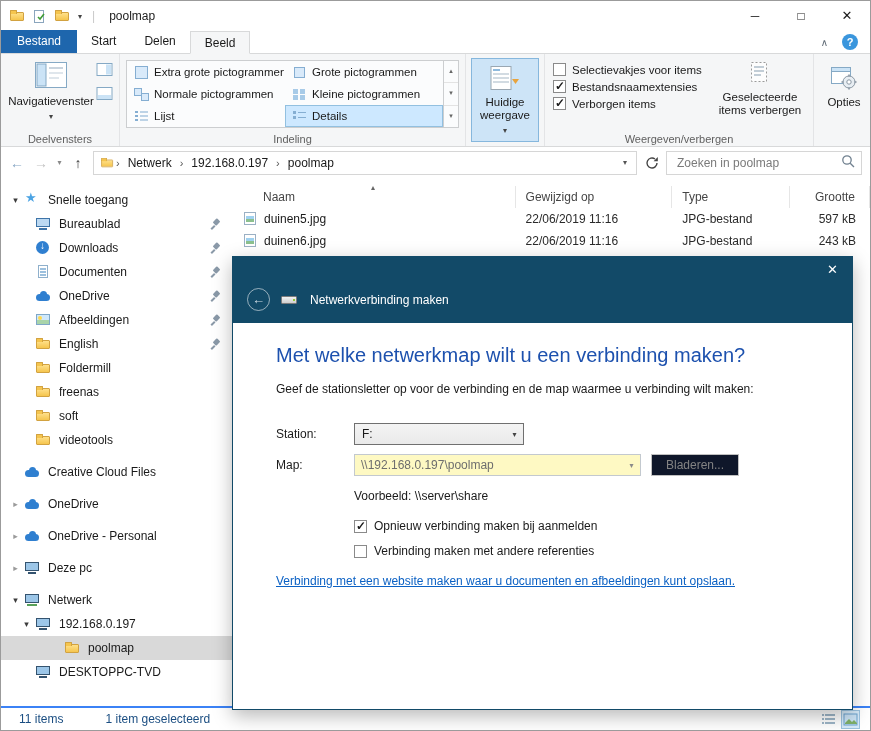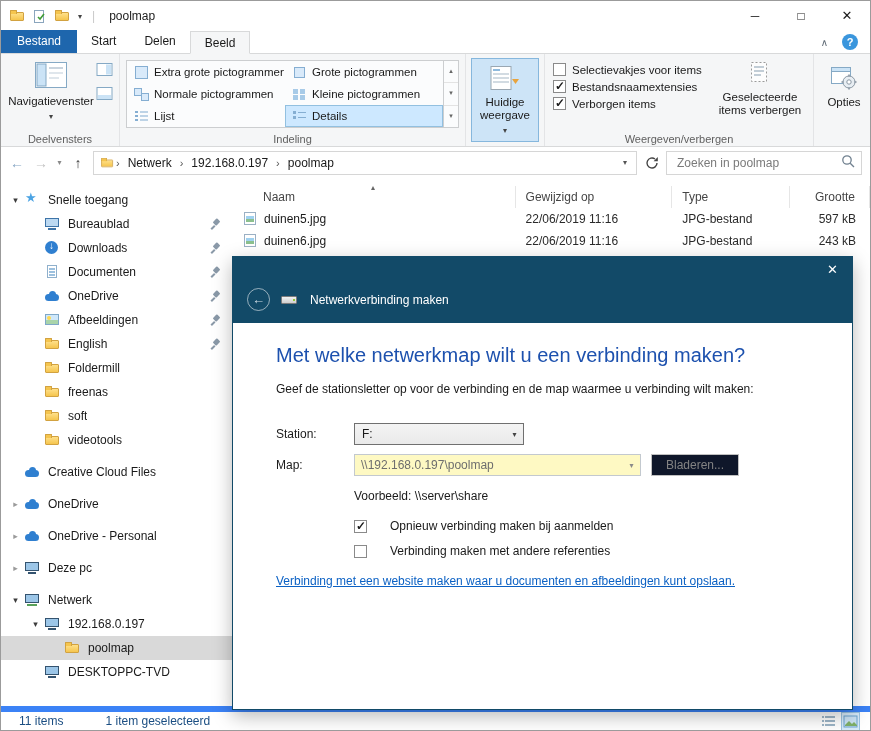--- a/index.html
+++ b/index.html
@@ -103,21 +103,21 @@
   .addr-dd{margin-left:auto;padding:0 9px;color:#555;font-size:8px}
   .refreshbtn{width:24px;text-align:center;flex:none;display:inline-flex;justify-content:center}
   .searchbox{width:196px;height:24px;border:1px solid #d6d6d6;display:flex;align-items:center;padding:0 6px 0 8px;margin-left:2px;flex:none}
   .searchbox input{border:none;outline:none;flex:1;min-width:0;font-family:"Liberation Sans",sans-serif;font-size:12px;color:#333;background:transparent}
   .searchbox input::placeholder{color:#7a7a7a}
 
   
   .main{position:relative;height:528px;background:#fff;overflow:hidden}
   .sidebar{position:absolute;left:0;top:0;bottom:0;width:232px;padding-top:10px;overflow:hidden}
   .si{height:24px;display:flex;align-items:center;cursor:default}
-  .si.l0{padding-left:6px}.si.l1{padding-left:26px}.si.l2{padding-left:46px}
+  .si.l0{padding-left:6px}.si.l1{padding-left:17px}.si.l2{padding-left:46px}
   .si.gap{margin-top:8px}
   .si.selected{background:#d9d9d9}
   .exp{width:17px;text-align:center;font-size:9px;flex:none}
   .exp.open::before{content:"▾";color:#3c3c3c}
   .exp.closed::before{content:"▸";color:#9a9a9a}
   .si .ic{margin-right:7px}
   .lbl{white-space:nowrap;overflow:hidden;text-overflow:ellipsis}
 
   .filepane{margin-left:232px;padding-top:8px}
   .fhead{display:flex;height:22px;color:#454545}
@@ -150,28 +150,28 @@
   .flabel{width:78px;flex:none}
   .combo{height:22px;border:1px solid #707070;display:flex;align-items:center}
   .combo.station{width:170px;background:linear-gradient(#f4f4f4,#eaeaea);padding-left:7px}
   .carrow{margin-left:auto;width:17px;text-align:center;font-size:8px;color:#444;flex:none}
   .combo.map{width:287px;border-color:#c3c9cf;background:#fef9c3}
   .combo.map input{border:none;outline:none;flex:1;min-width:0;padding-left:6px;color:#6e6e6e;font-family:"Liberation Sans",sans-serif;font-size:12px;background:transparent}
   .combo.map .carrow{color:#8a8a8a}
   .btn{height:24px;min-width:88px;background:#e1e1e1;border:1px solid #adadad;font-family:"Liberation Sans",sans-serif;font-size:12px;color:#1a1a1a}
   .btn-browse{margin-left:10px;height:22px;background:#0f172a;border-color:#c0c0c0;color:#838383}
   .dexample{margin:13px 0 16px 78px}
-  .dcb{display:flex;align-items:center;gap:23px;margin:0 0 11px 78px;cursor:default}
+  .dcb{display:flex;align-items:center;gap:7px;margin:0 0 11px 78px;cursor:default}
   .dlink{display:inline-block;margin-top:5px;color:#0b61c4;text-decoration:underline;cursor:pointer}
   .dfooter{position:absolute;left:0;right:0;bottom:0;height:44px;background:#f0f0f0;border-top:1px solid #dfdfdf;
     display:flex;align-items:center;justify-content:flex-end;gap:9px;padding-right:14px}
   .btn.primary{border:2px solid #0078d7;min-width:87px}
 
   
-  .statusbar{height:24px;border-top:6px solid #3b82f6;display:flex;align-items:center;padding:0 10px 0 18px;color:#1b4e82;background:#fff}
+  .statusbar{height:24px;border-top:2px solid #3b82f6;display:flex;align-items:center;padding:0 10px 0 18px;color:#1b4e82;background:#fff}
   .sbtext{margin-right:42px;white-space:nowrap}
   .sbright{margin-left:auto;display:flex;gap:3px}
   .sb-btn{width:19px;height:19px;border:1px solid transparent;display:inline-flex;align-items:center;justify-content:center}
   .sb-btn.active{background:#d7ebfa;border-color:#9bc3e0}
 </style>
 </head>
 <body>
 
 <div class="window">
 

